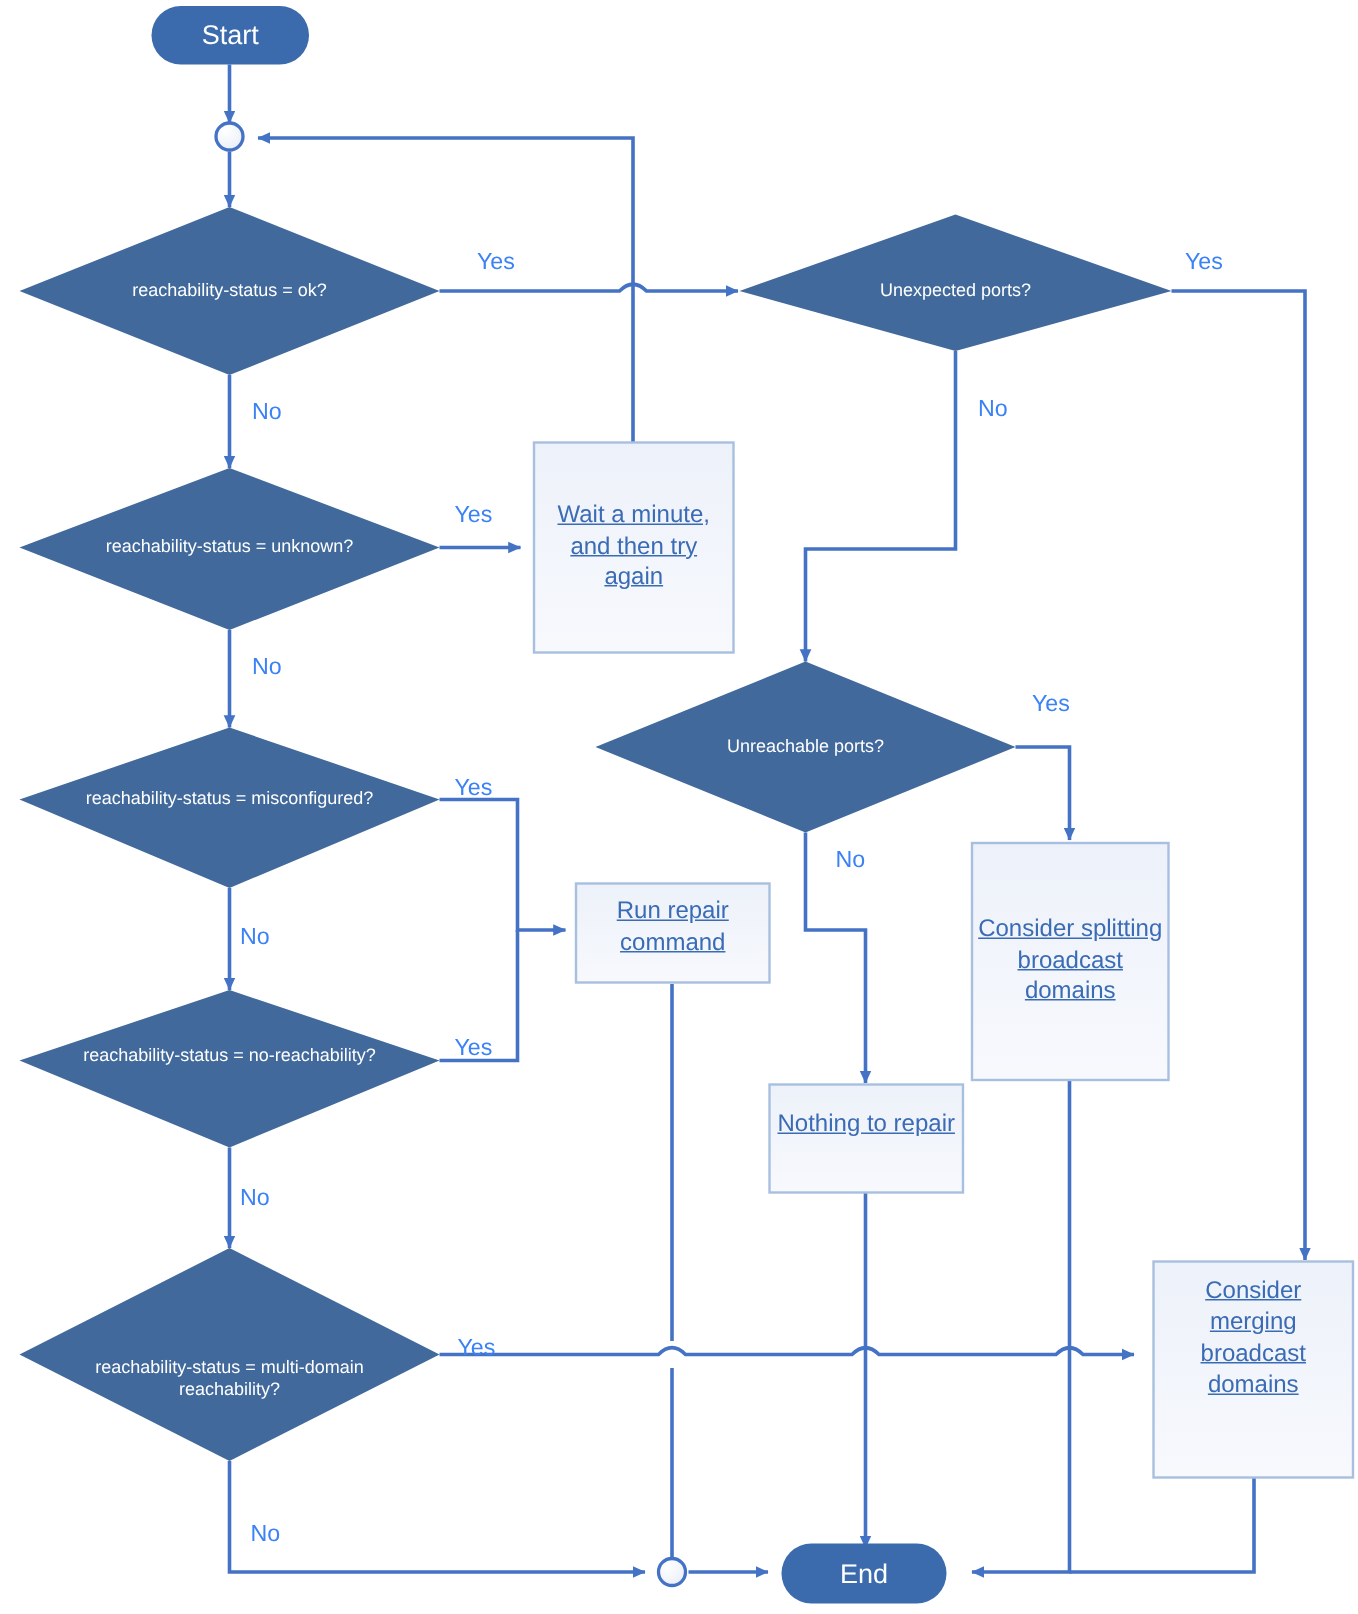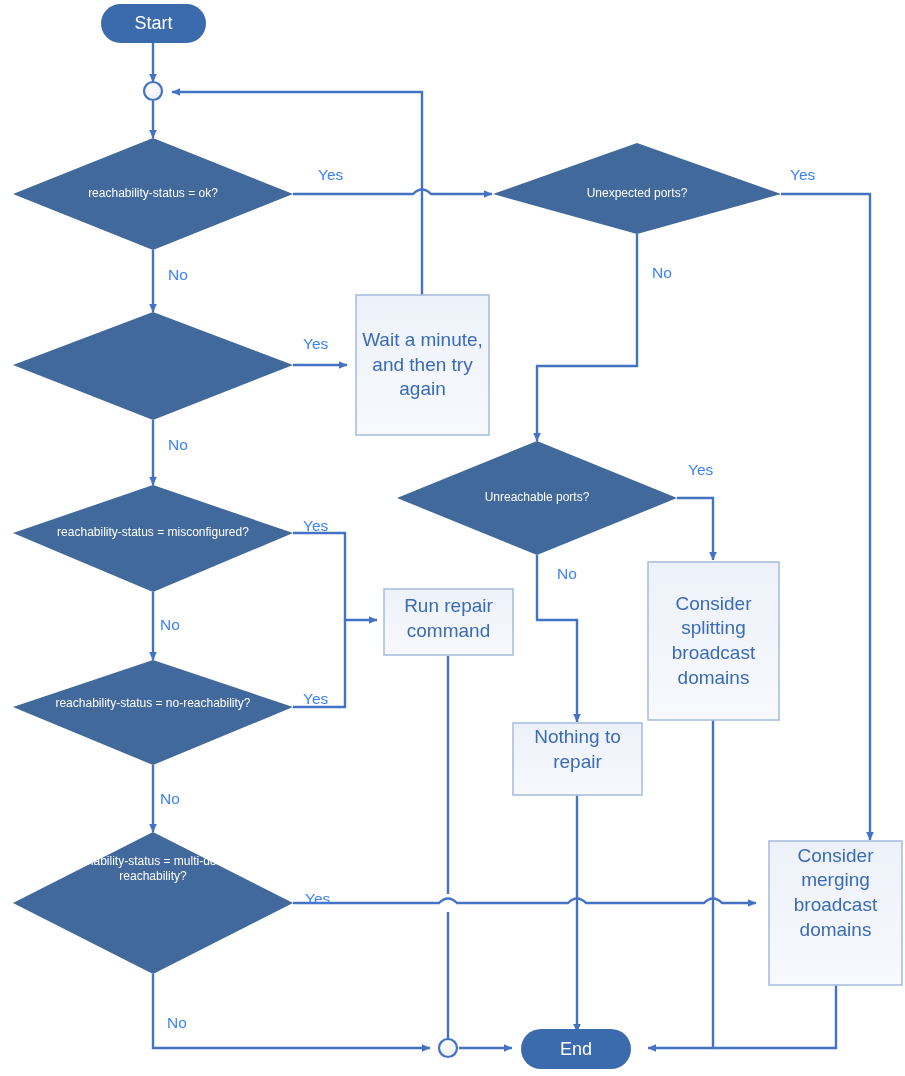--- a/index.html
+++ b/index.html
@@ -2,21 +2,21 @@
 <html><head>
 <meta charset="utf-8">
 <style>
   html,body{margin:0;padding:0;background:#ffffff;}
   body{width:905px;height:1076px;font-family:"Liberation Sans",sans-serif;}
   #canvas{position:relative;width:905px;height:1076px;overflow:hidden;padding-left:47px;}
   svg{position:absolute;left:0;top:0;}
   .node-text{position:absolute;display:flex;align-items:center;justify-content:center;text-align:center;pointer-events:none;}
   .diamond-label{color:#ffffff;font-size:12px;line-height:1.28;}
   .terminator-label{color:#ffffff;font-size:18px;}
-  .process-label{color:#3A6BB5;font-size:19px;line-height:1.30;}
+  .process-label{color:#3A6BB5;font-size:16px;line-height:1.30;text-decoration:underline;}
   .edge-label{position:absolute;color:#3b82f6;font-size:15.5px;font-family:"Liberation Sans",sans-serif;white-space:nowrap;}
 </style>
 </head>
 <body>
 
 <div id="canvas">
 
   <svg width="905" height="1076" viewBox="0 0 905 1076">
     <defs>
       <marker id="arrow" markerWidth="9" markerHeight="9" refX="8.2" refY="4.5" orient="auto" markerUnits="userSpaceOnUse">
@@ -100,26 +100,27 @@
 
     <circle cx="448" cy="1048" r="9" fill="url(#circgrad)" stroke="#4472C4" stroke-width="2.2"></circle>
 
     <rect x="521" y="1029" width="110" height="40" rx="20" ry="20" fill="#3B6BAC"></rect>
   </svg>
 
   <div class="node-text terminator-label" style="left:101px;top:4px;width:105px;height:39px;">Start</div>
 
   <div class="node-text diamond-label" style="left:43px;top:160px;width:220px;height:68px;">reachability-status = ok?</div>
 
+  <div class="node-text diamond-label" style="left:43px;top:331px;width:220px;height:68px;">reachability-status = unknown?</div>
 
   <div class="node-text diamond-label" style="left:38px;top:499px;width:230px;height:68px;">reachability-status = misconfigured?</div>
 
   <div class="node-text diamond-label" style="left:38px;top:670px;width:230px;height:68px;">reachability-status = no-reachability?</div>
 
-  <div class="node-text diamond-label" style="left:43px;top:825px;width:220px;height:88px;">reachability-status = multi-domain reachability?</div>
+  <div class="node-text diamond-label" style="left:43px;top:875px;width:220px;height:88px;">reachability-status = multi-domain reachability?</div>
 
   <div class="node-text diamond-label" style="left:537px;top:176px;width:200px;height:36px;">Unexpected ports?</div>
 
   <div class="node-text diamond-label" style="left:437px;top:480px;width:200px;height:36px;">Unreachable ports?</div>
 
   <div class="node-text process-label" style="left:360px;top:297px;width:125px;height:136px;">Wait a minute, and then try again</div>
 
   <div class="node-text process-label" style="left:388px;top:591px;width:121px;height:56px;">Run repair command</div>
 
   <div class="node-text process-label" style="left:517px;top:725px;width:121px;height:50px;">Nothing to repair</div>

